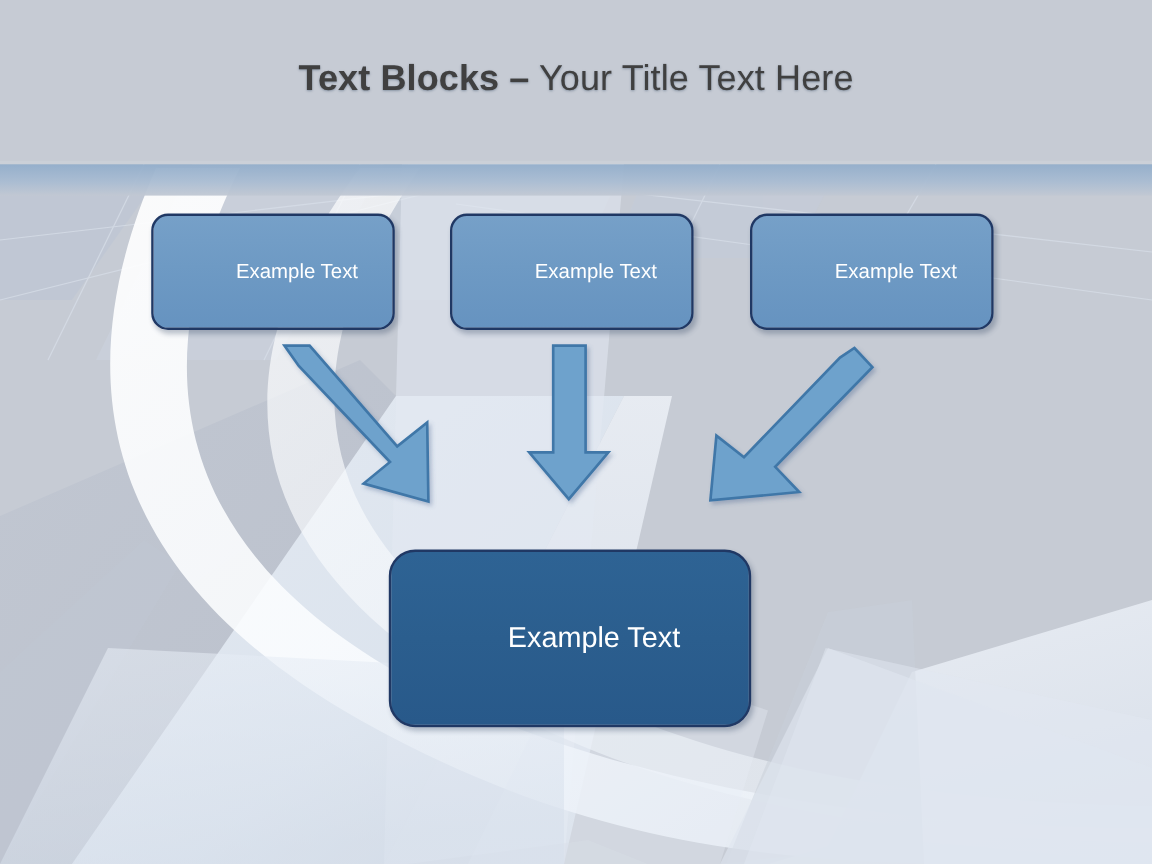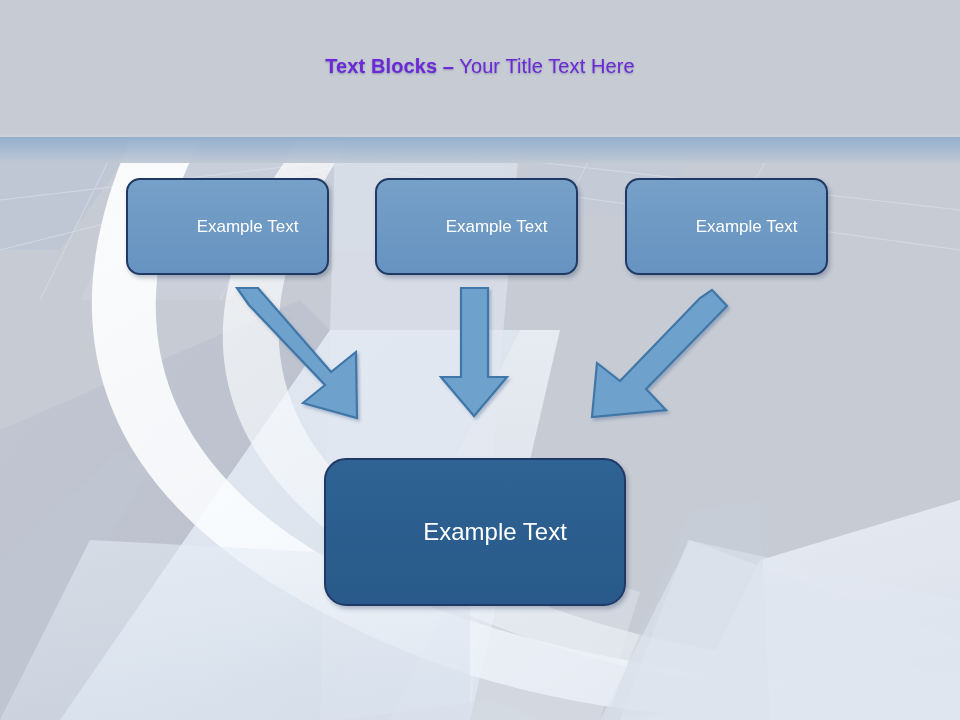--- a/index.html
+++ b/index.html
@@ -69,22 +69,22 @@
   #header::after {
     content: "";
     position: absolute;
     left: 0; bottom: 0; width: 960px; height: 3px;
     background: rgba(255,255,255,.10);
   }
   #header-title {
     position: absolute;
     left: 0; right: 0; top: 46px;
     text-align: center;
-    color: #6d28d9;
-    font-size: 20px;
+    color: #404040;
+    font-size: 30px;
     line-height: 40px;
     letter-spacing: .1px;
     white-space: nowrap;
     text-shadow: 0 1px 2px rgba(20,45,75,.35);
   }
   #header-title .t-strong { font-weight: bold; }
   #header-title .t-light  { font-weight: normal; }
 
   
   .node {

